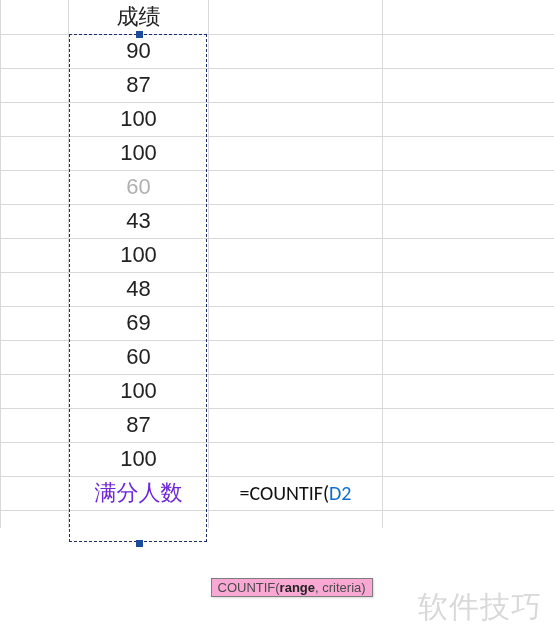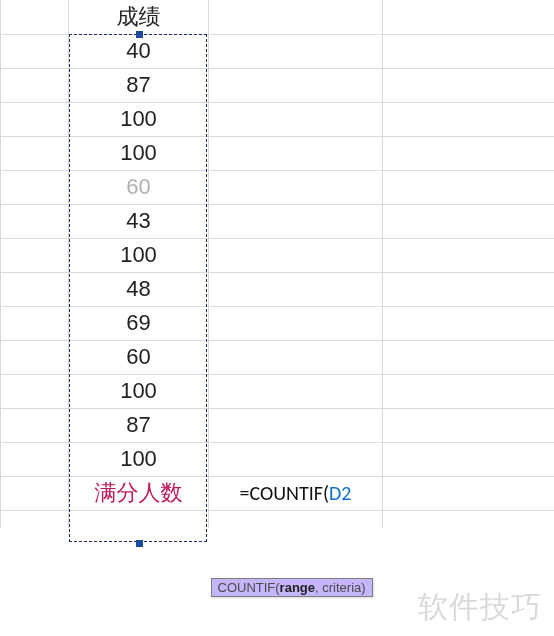--- a/index.html
+++ b/index.html
@@ -39,21 +39,21 @@
   }
   .val {
     font-size: 22px;
     color: #222;
   }
   .faint {
     color: #b1b1b1;
   }
   .label {
     font-size: 22px;
-    color: #be185d;
+    color: #6d28d9;
   }
   
   .selection {
     position: absolute;
     border: 1.5px dashed #1d2d66;
     pointer-events: none;
     background: transparent;
     z-index: 5;
   }
   .handle {
@@ -71,21 +71,21 @@
     text-align: left;
     padding-left: 2px;
     white-space: nowrap;
   }
   .formula-blue { color: #0f6ecd; }
   
   .tooltip {
     position: absolute;
     z-index: 10;
     border: 1px solid #7d7d7d;
-    background: #c4b5fd;
+    background: #f9a8d4;
     font-family: "Segoe UI", Tahoma, Arial, sans-serif;
     font-size: 13px;
     color: #4a4a4a;
     padding: 1px 6px;
     white-space: nowrap;
     box-shadow: 1px 1px 2px rgba(0,0,0,.15);
   }
   .tooltip b { font-weight: 700; color: #222; }
   
   .watermark {
@@ -108,21 +108,21 @@
 <table class="grid">
   <tbody>
       <tr class="topcut">
     <td class="c0"></td>
     <td class="c1 hdr">成绩</td>
     <td class="c2"></td>
     <td class="c3"></td>
   </tr>
   <tr>
         <td class="c0"></td>
-        <td class="c1 val">40</td>
+        <td class="c1 val">90</td>
         <td class="c2"></td>
         <td class="c3"></td>
       </tr>
   <tr>
         <td class="c0"></td>
         <td class="c1 val">87</td>
         <td class="c2"></td>
         <td class="c3"></td>
       </tr>
   <tr>

